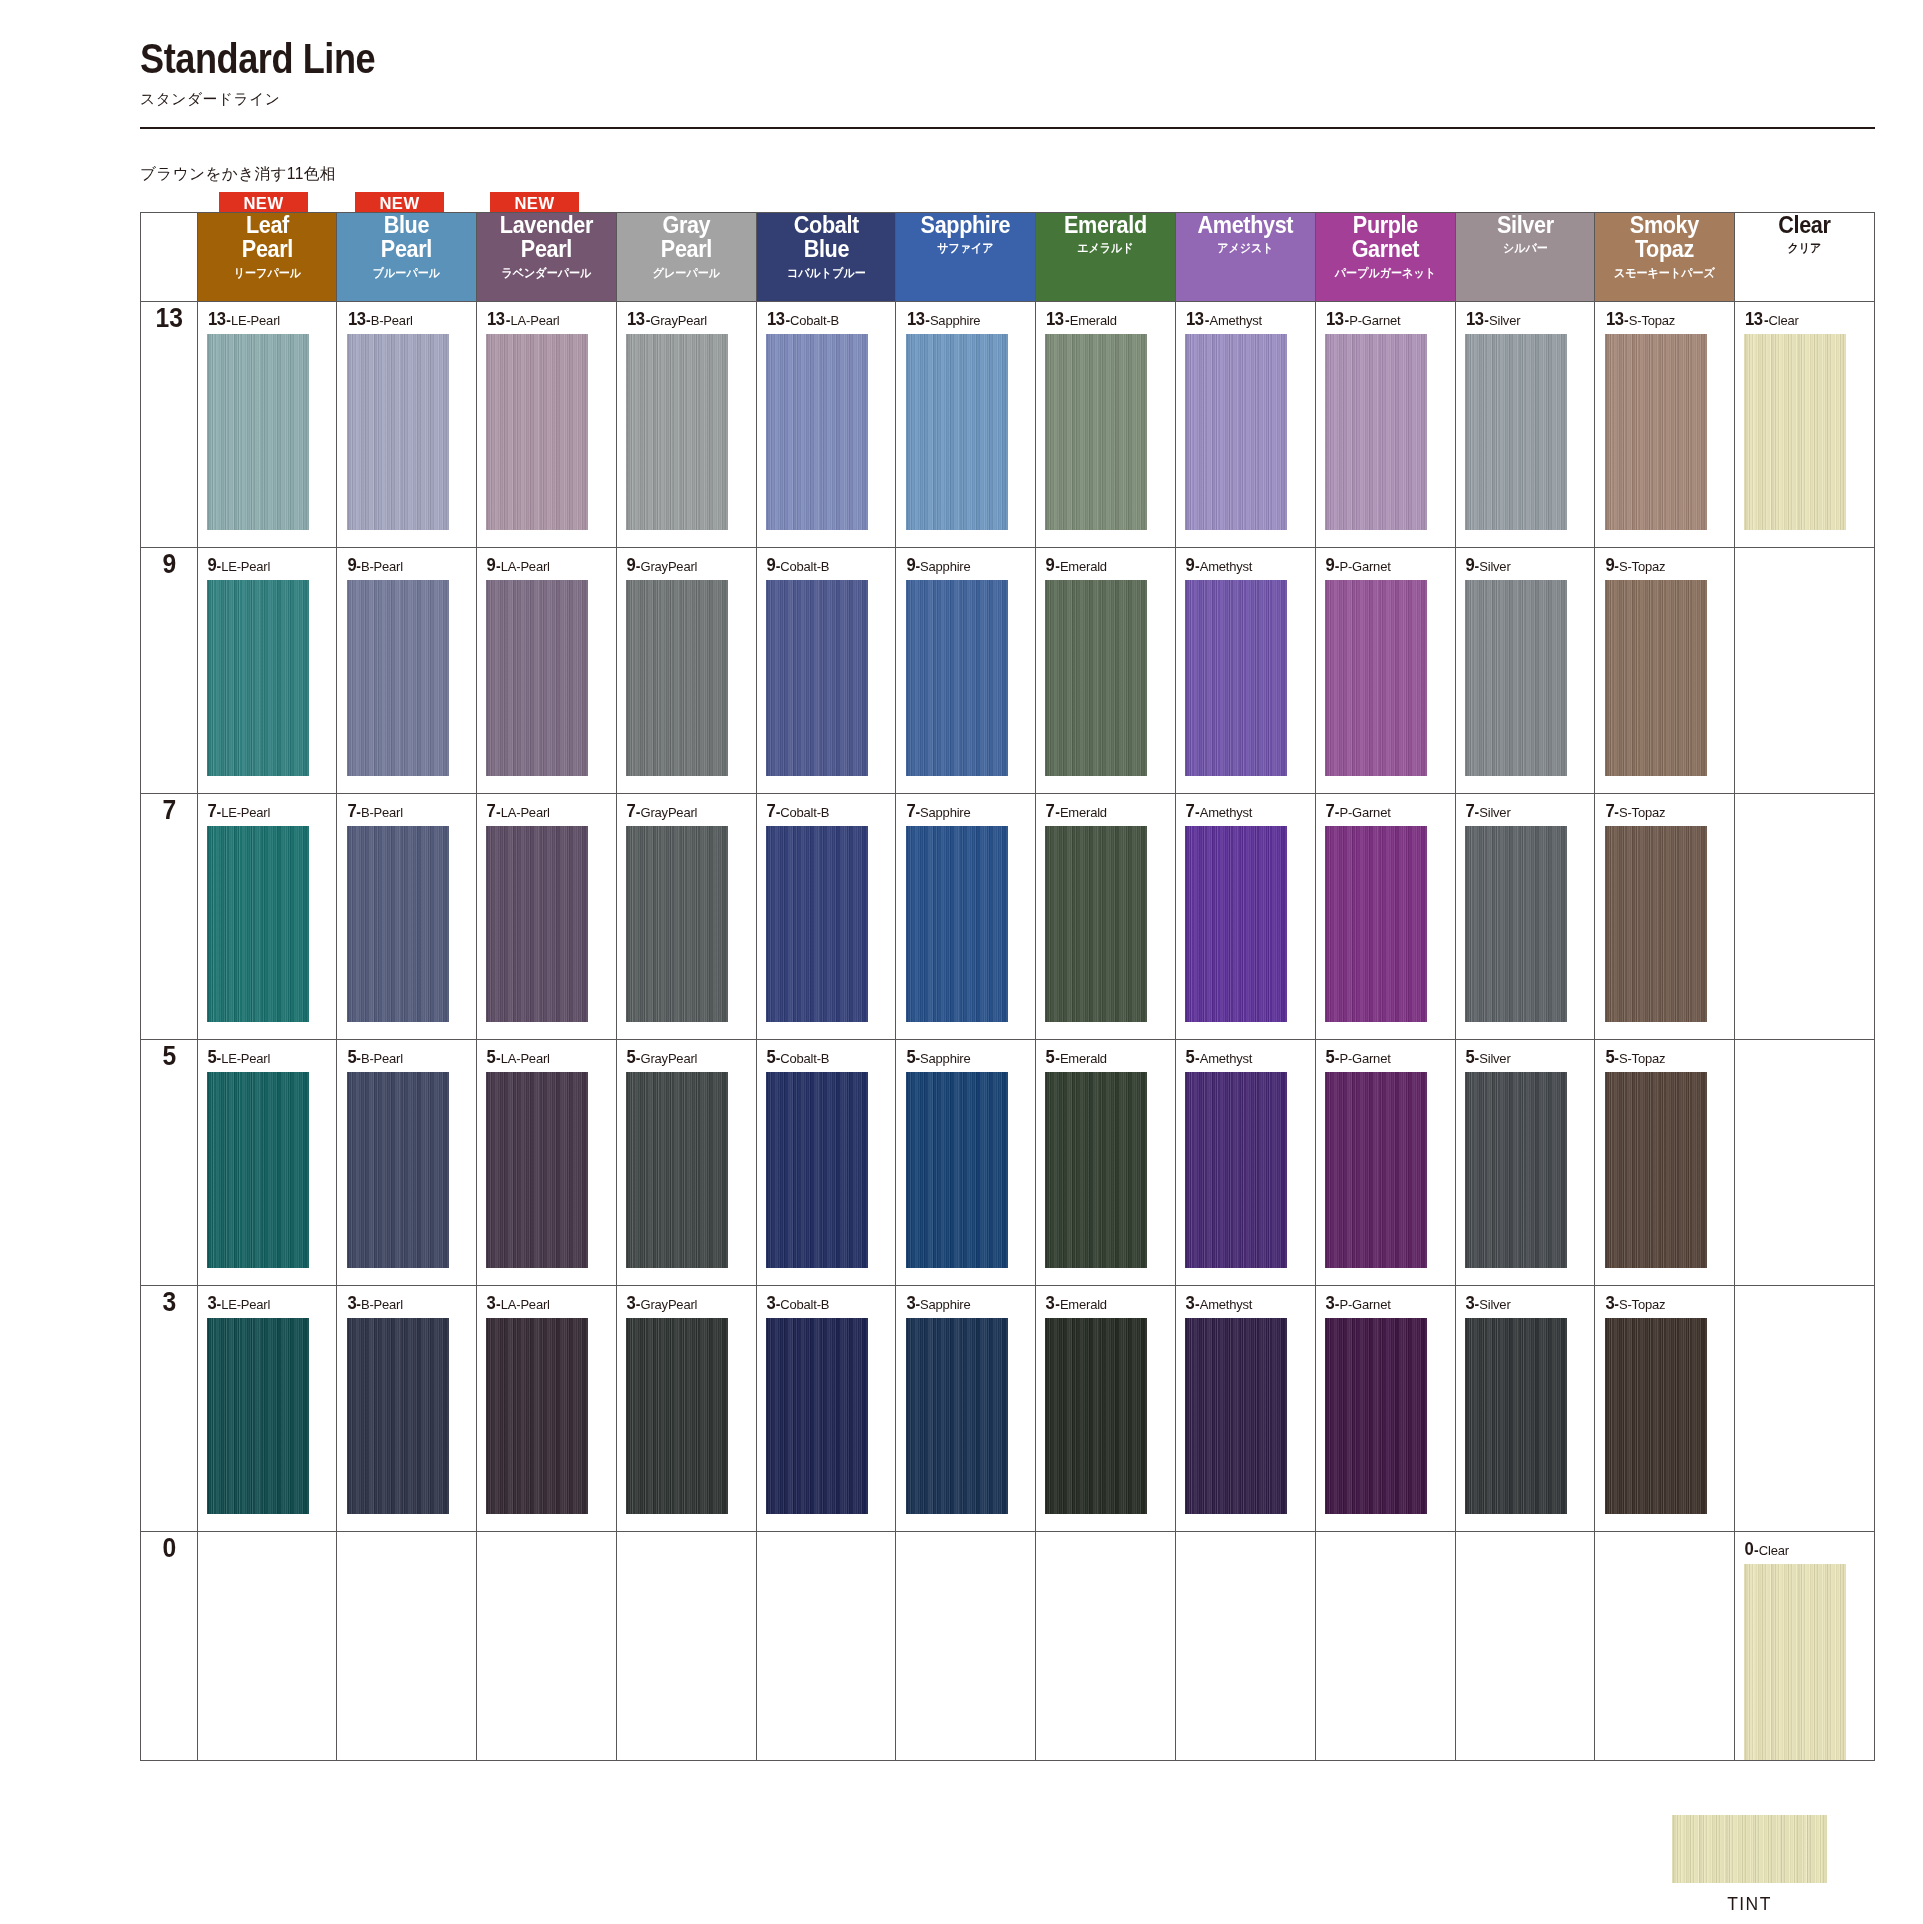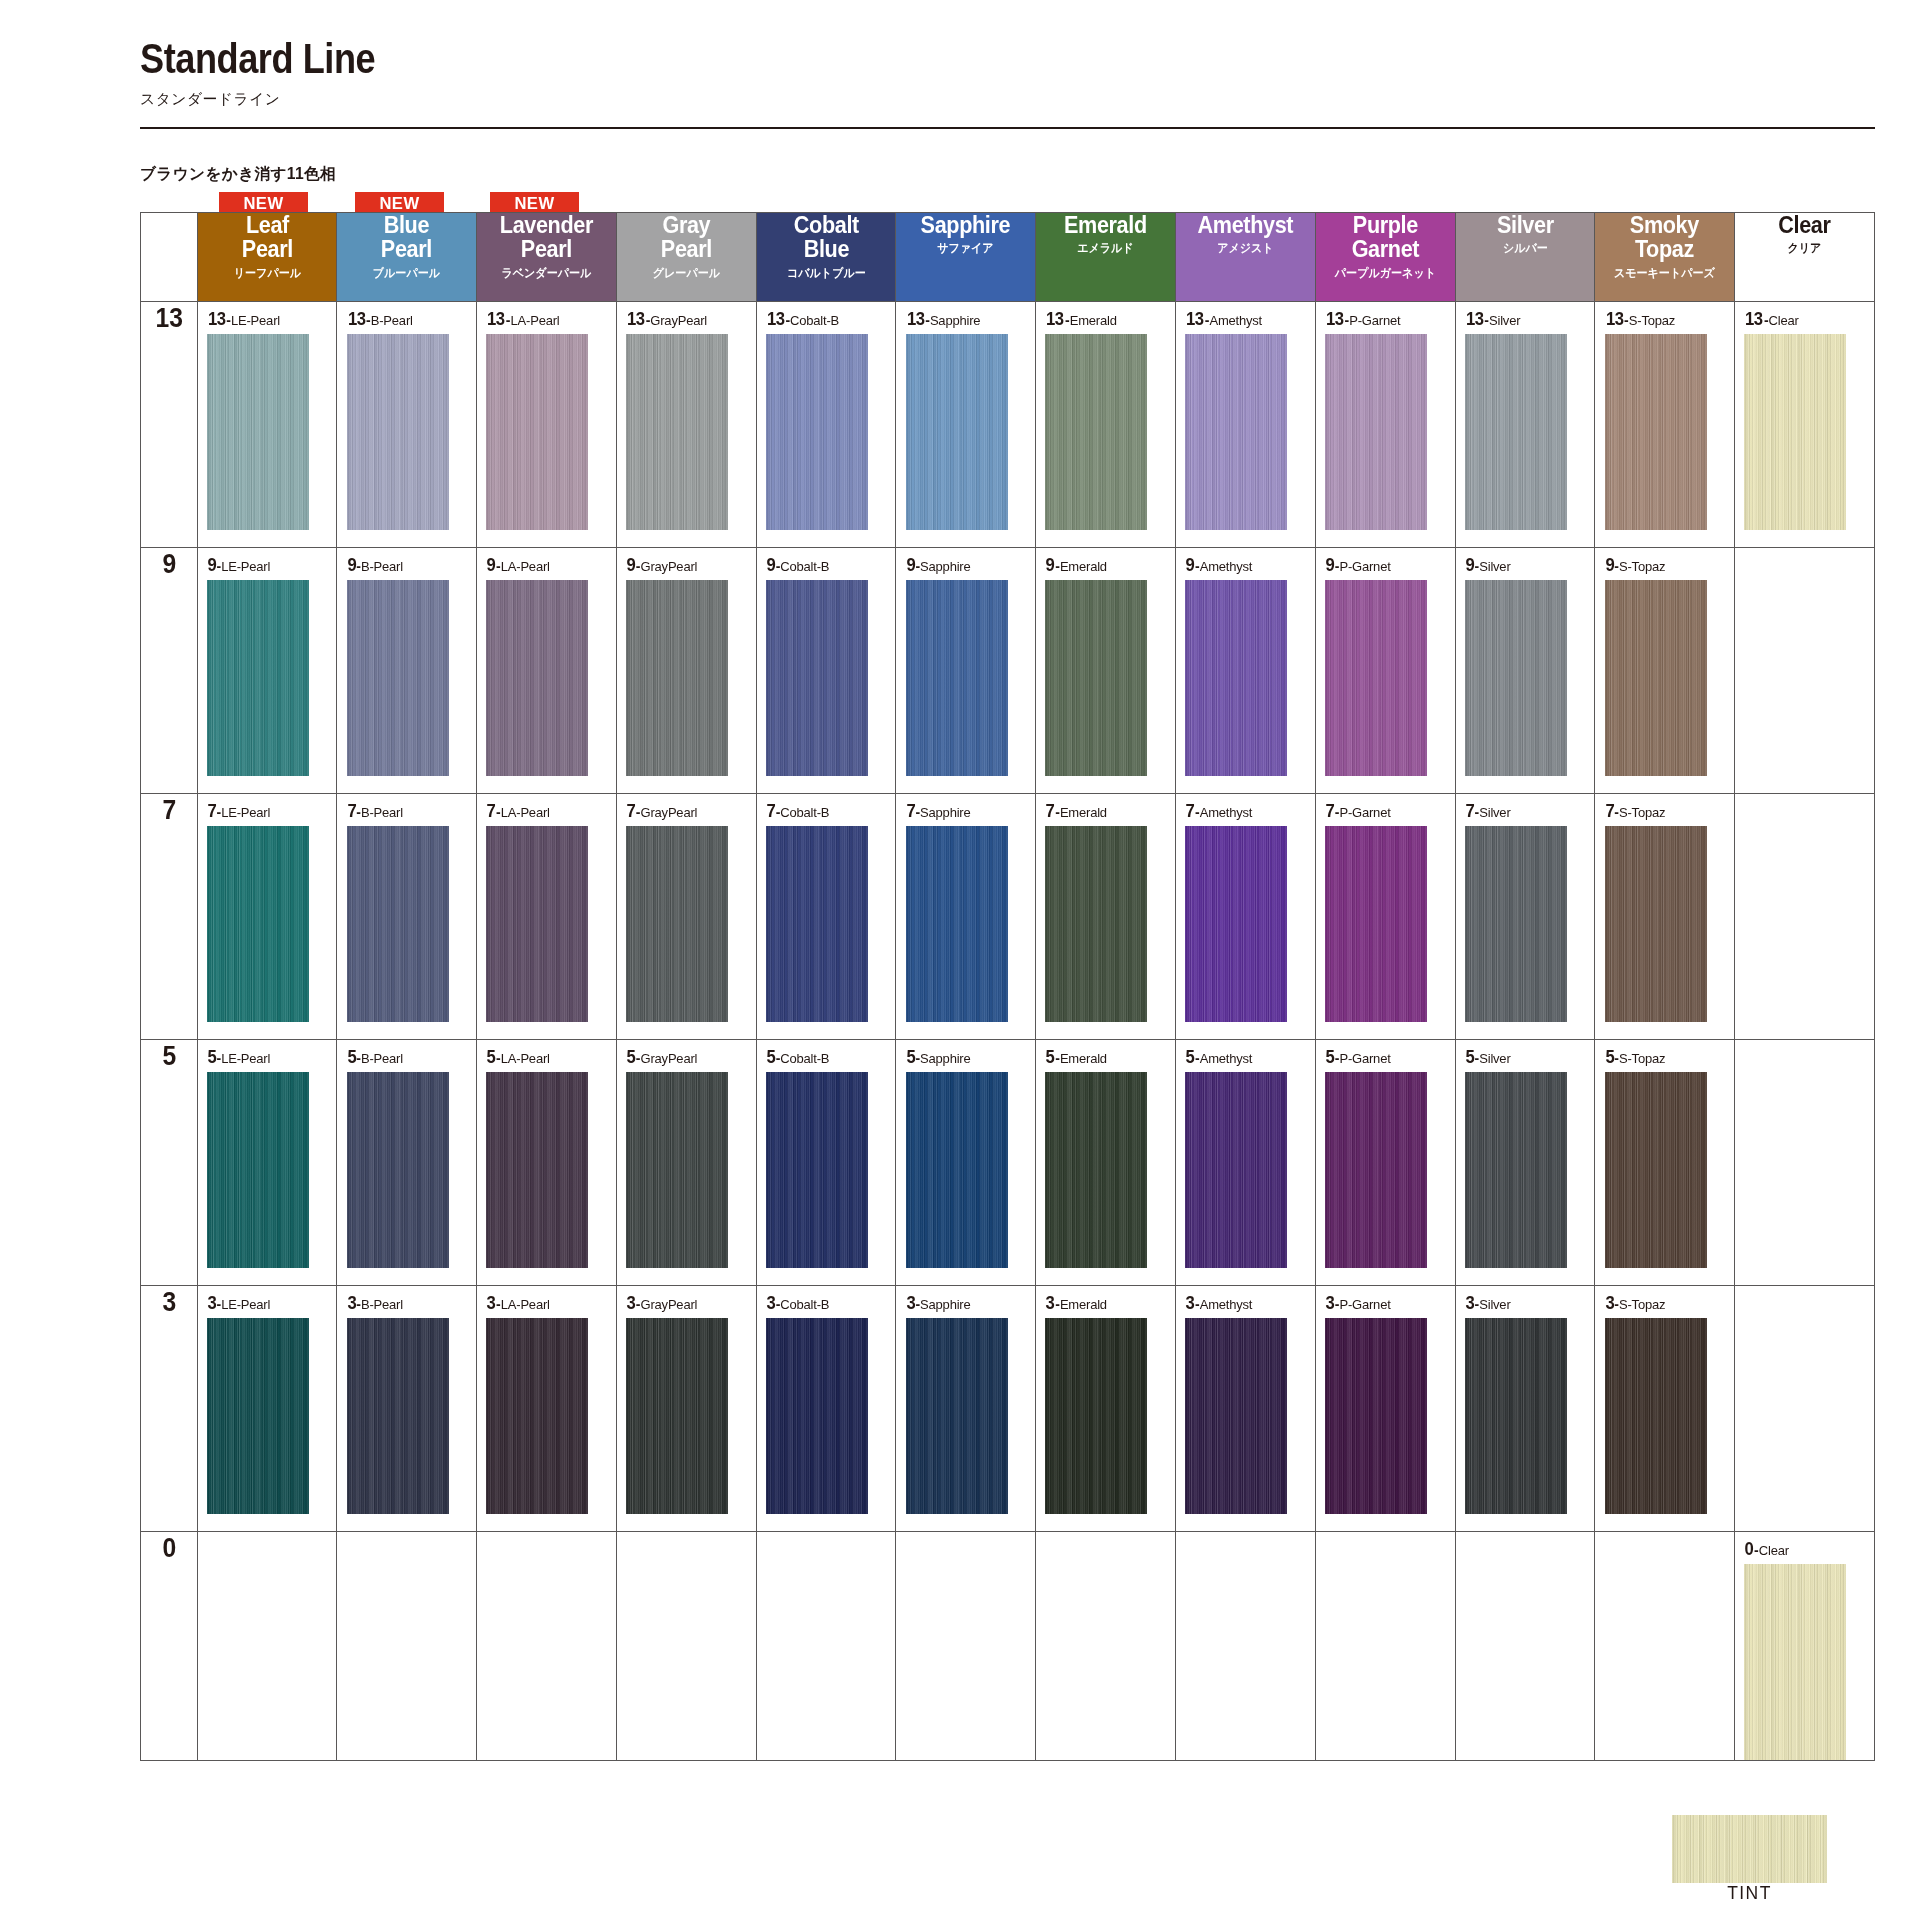--- a/index.html
+++ b/index.html
@@ -53,21 +53,21 @@
     top: 127px;
     width: 1735px;
     height: 1.8px;
     background: #231815;
   }
   .section-caption {
     position: absolute;
     left: 140px;
     top: 164px;
     font-size: 15.7px;
-    font-weight: 700;
+    font-weight: 400;
     color: #231815;
     letter-spacing: 0.3px;
   }
 
   
   .badge-row {
     position: absolute;
     left: 140px;
     top: 188px;
     width: 1735px;
@@ -223,20 +223,21 @@
     left: 1672px;
     top: 1815px;
     width: 155px;
     text-align: center;
   }
   .tint .swatch {
     width: 155px;
     height: 68px;
   }
   .tint-label {
+    margin-top: 11px;
     font-size: 17.5px;
     letter-spacing: 1.4px;
     color: #231815;
   }
 </style>
 </head>
 <body>
 
 <div class="page">
 

